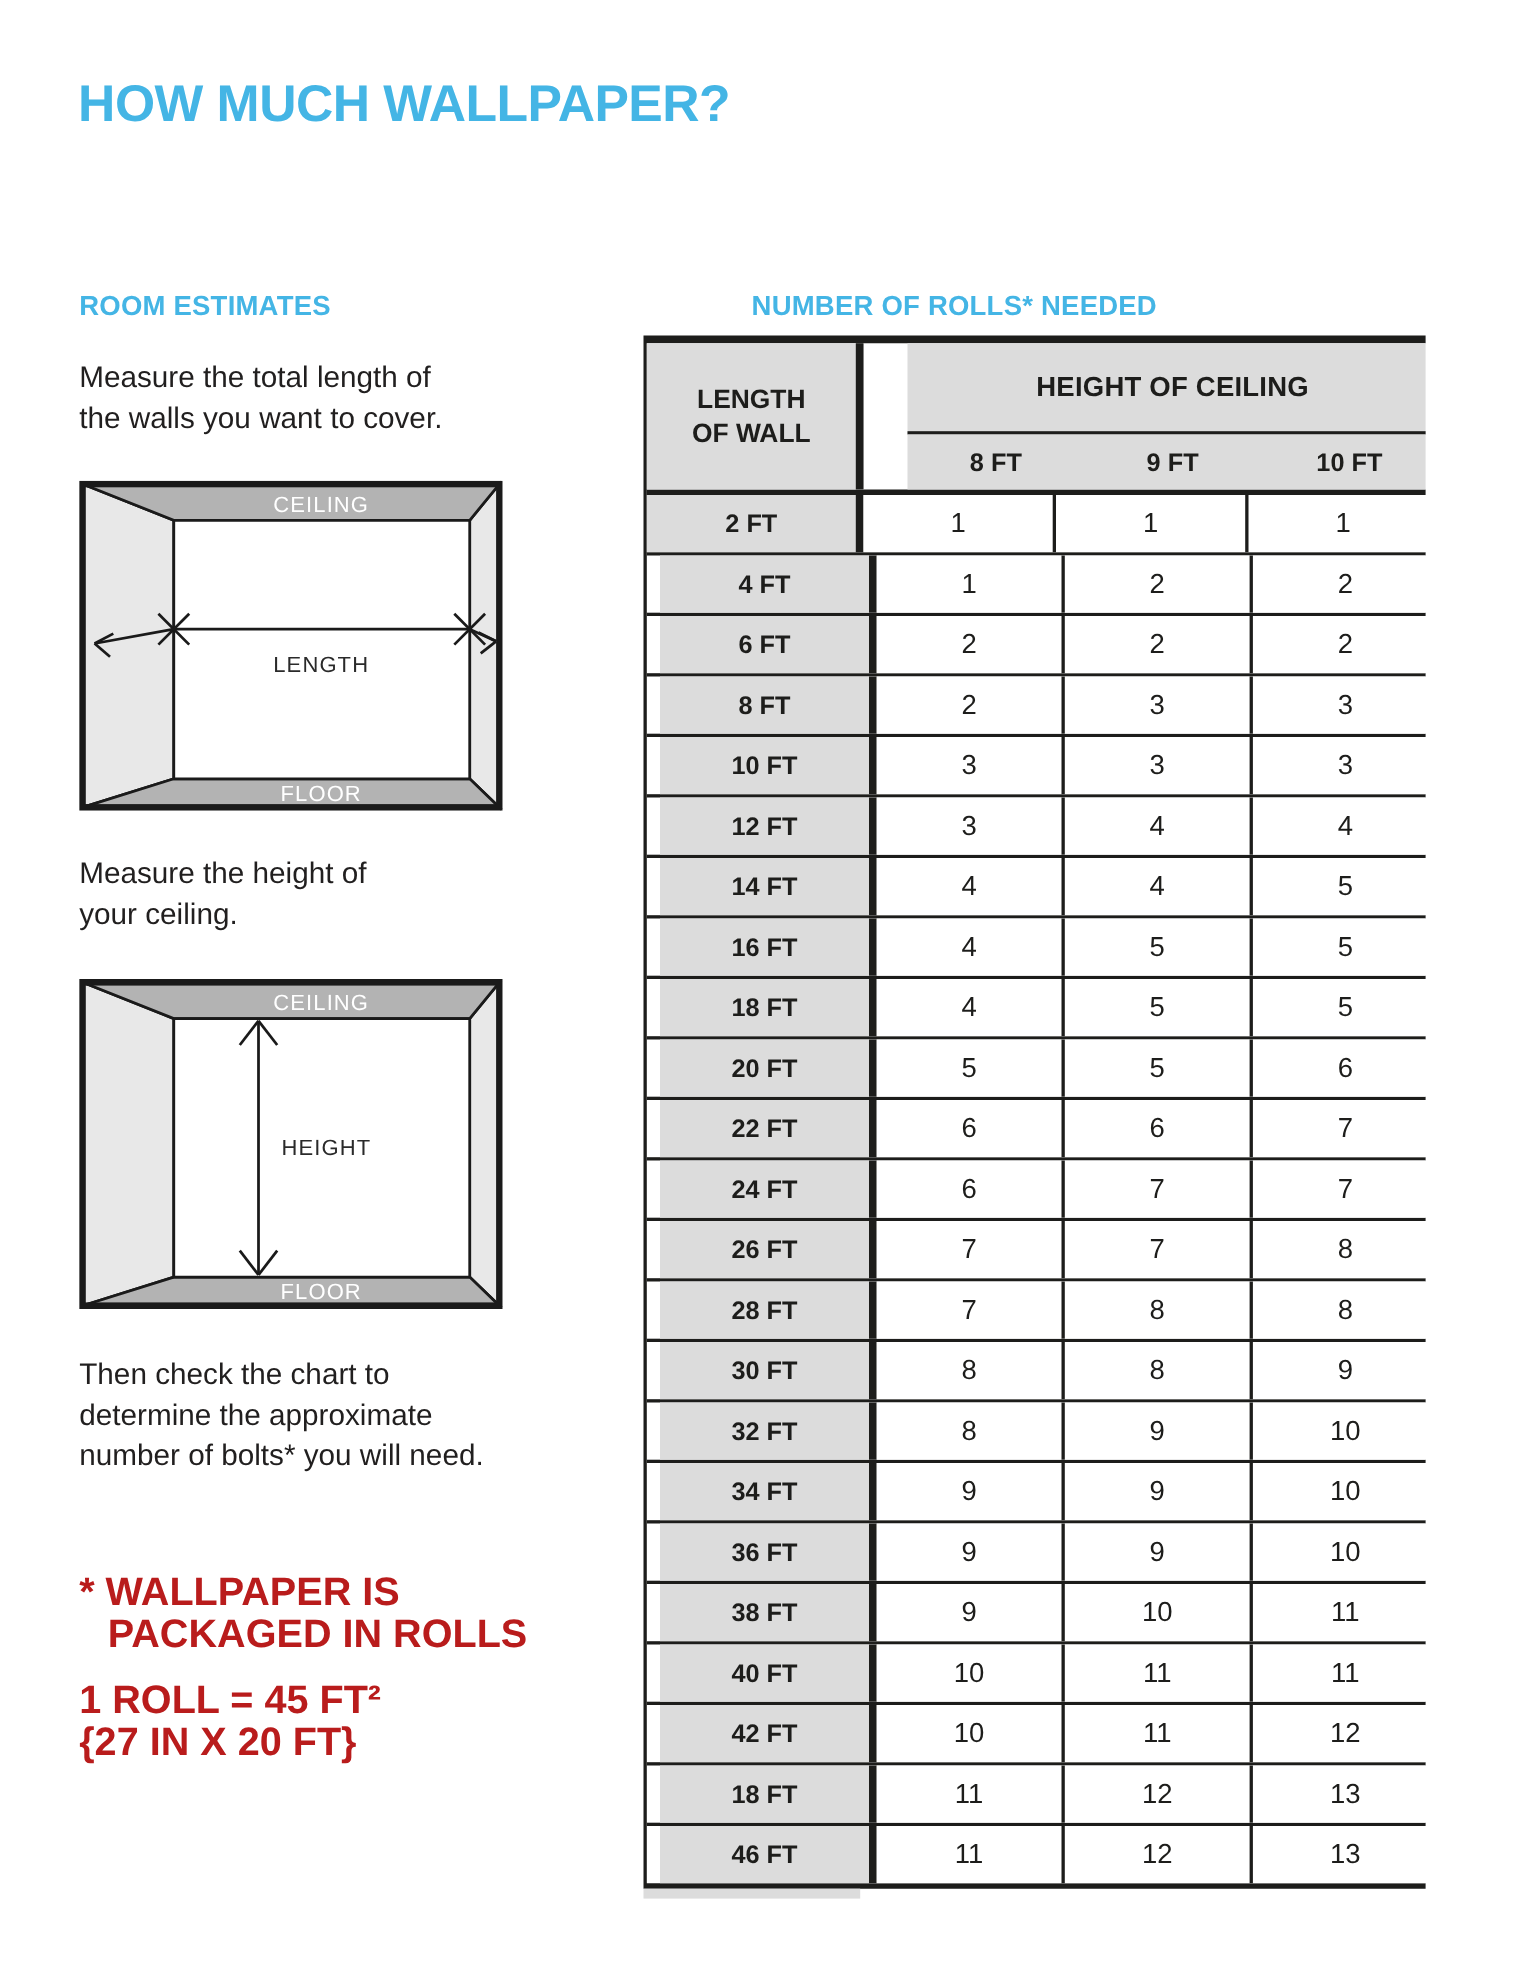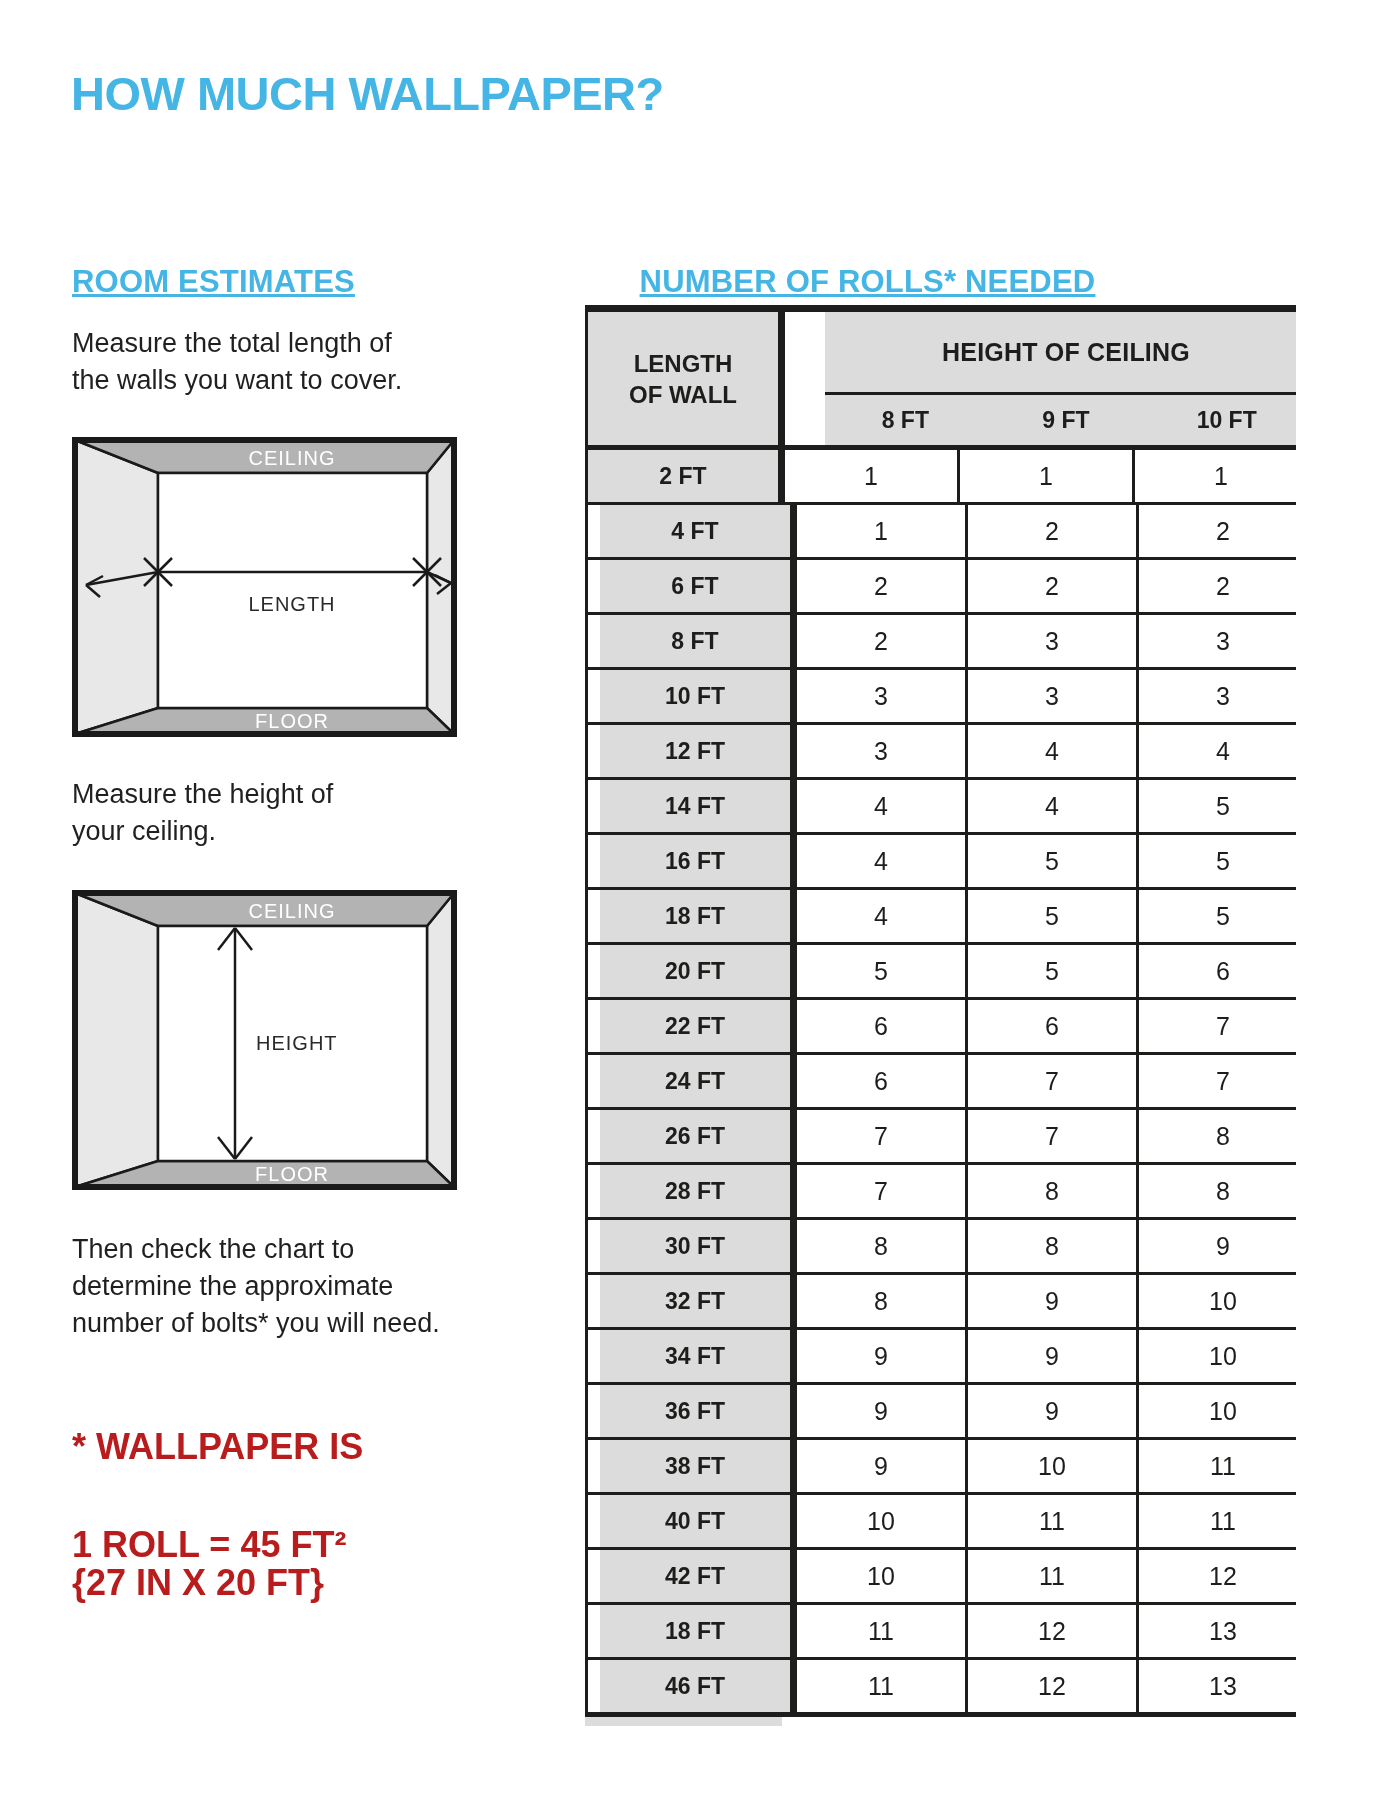--- a/index.html
+++ b/index.html
@@ -2,22 +2,22 @@
 <html><head>
 <meta charset="utf-8">
 <style>
   html,body{margin:0;padding:0;background:#fff;}
   .page{position:relative;width:1296px;height:1800px;background:#ffffff;
         font-family:"Liberation Sans",sans-serif;color:#1d1d1b;overflow:hidden;}
 
   .title{position:absolute;left:71px;top:66px;font-size:47px;font-weight:bold;
          color:#44b5e5;letter-spacing:-0.5px;white-space:nowrap;}
 
-  .sec-heading{position:absolute;font-size:31px;font-weight:bold;color:#44b5e5;
-               letter-spacing:0.2px;white-space:nowrap;text-decoration:underline;}
+  .sec-heading{position:absolute;font-size:25px;font-weight:bold;color:#44b5e5;
+               letter-spacing:0.2px;white-space:nowrap;}
   .sec-heading.room{left:72px;top:264px;}
   .sec-heading.rolls{left:585px;top:264px;width:565px;text-align:center;}
 
   .para{position:absolute;left:72px;font-size:27px;line-height:37px;color:#211f1f;}
   .para-1{top:325px;} .para-2{top:776px;} .para-3{top:1231px;}
 
   .note{position:absolute;left:72px;font-size:36px;font-weight:bold;line-height:38px;color:#b91c1c;}
   .note-1{top:1428px;} .note-1 .l2{margin-left:26px;}
   .note-2{top:1526px;}
 
@@ -121,20 +121,21 @@
   </div>
 
   <div class="para para-3">
     <div>Then check the chart to</div>
     <div>determine the approximate</div>
     <div>number of bolts* you will need.</div>
   </div>
 
   <div class="note note-1">
     <div class="l1">* WALLPAPER IS</div>
+    <div class="l2">PACKAGED IN ROLLS</div>
   </div>
 
   <div class="note note-2">
     <div>1 ROLL = 45 FT²</div>
     <div>{27 IN X 20 FT}</div>
   </div>
 
   <div class="table-wrap">
     <div class="rolls-table">
       <div class="thead">

